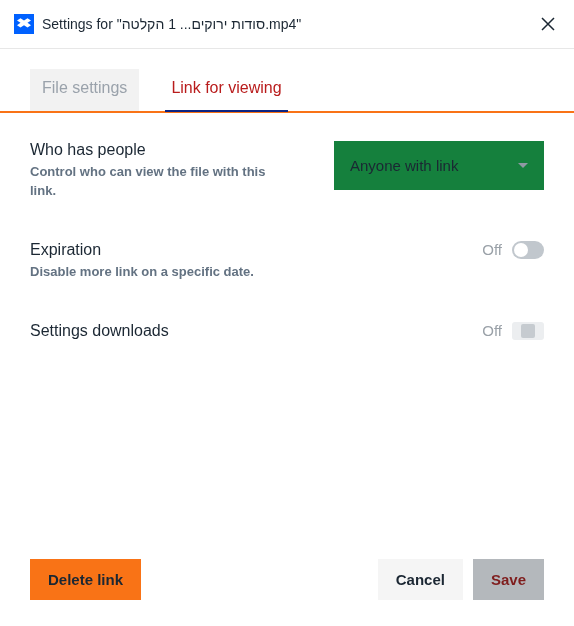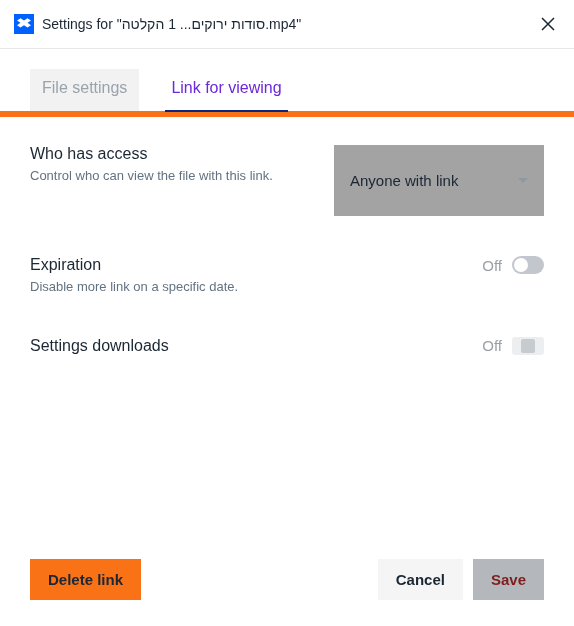--- a/index.html
+++ b/index.html
@@ -55,35 +55,35 @@
       align-items: center;
       justify-content: center;
       cursor: pointer;
       font-size: 18px;
       color: #1b2733;
     }
     .tabs {
       display: flex;
       padding: 20px 30px 0 30px;
       gap: 26px;
-      border-bottom: 6px solid #f97316;
+      border-bottom: 2px solid #f97316;
     }
     .tab {
       padding: 10px 6px 14px 6px;
       font-size: 16px;
       cursor: pointer;
       position: relative;
     }
     .tab-inactive {
       background: #f2f2f2;
       color: #9aa2ab;
       padding: 10px 12px 14px 12px;
     }
     .tab-active {
-      color: #6d28d9;
+      color: #b91c1c;
       font-weight: 500;
     }
     .tab-active::after {
       content: "";
       position: absolute;
       left: 0;
       right: 0;
       bottom: -1px;
       height: 2px;
       background: #0d2481;
@@ -103,28 +103,29 @@
     }
     .row-title {
       font-size: 16px;
       color: #1b2733;
       margin-bottom: 4px;
     }
     .row-desc {
       font-size: 13px;
       color: #637282;
       line-height: 1.45;
+      font-weight: bold;
     }
     .learn-more {
       color: #0070e0;
       cursor: pointer;
     }
     .dropdown {
-      background: #a3a3a3;
-      padding: 27px 16px;
+      background: #15803d;
+      padding: 16px 16px;
       width: 210px;
       display: flex;
       align-items: center;
       justify-content: space-between;
       cursor: pointer;
     }
     .dropdown-label {
       font-size: 15px;
       color: #1b2733;
     }
@@ -231,21 +232,21 @@
 
   <div class="tabs">
     <div class="tab tab-inactive">File settings</div>
     <div class="tab tab-active">Link for viewing</div>
   </div>
 
   <div class="content">
 
     <div class="row">
       <div class="row-left">
-        <div class="row-title">Who has access</div>
+        <div class="row-title">Who has people</div>
         <div class="row-desc">Control who can view the file with this link.</div>
       </div>
       <div class="dropdown">
         <span class="dropdown-label">Anyone with link</span>
         <span class="dropdown-caret"></span>
       </div>
     </div>
 
     <div class="row">
       <div class="row-left">

